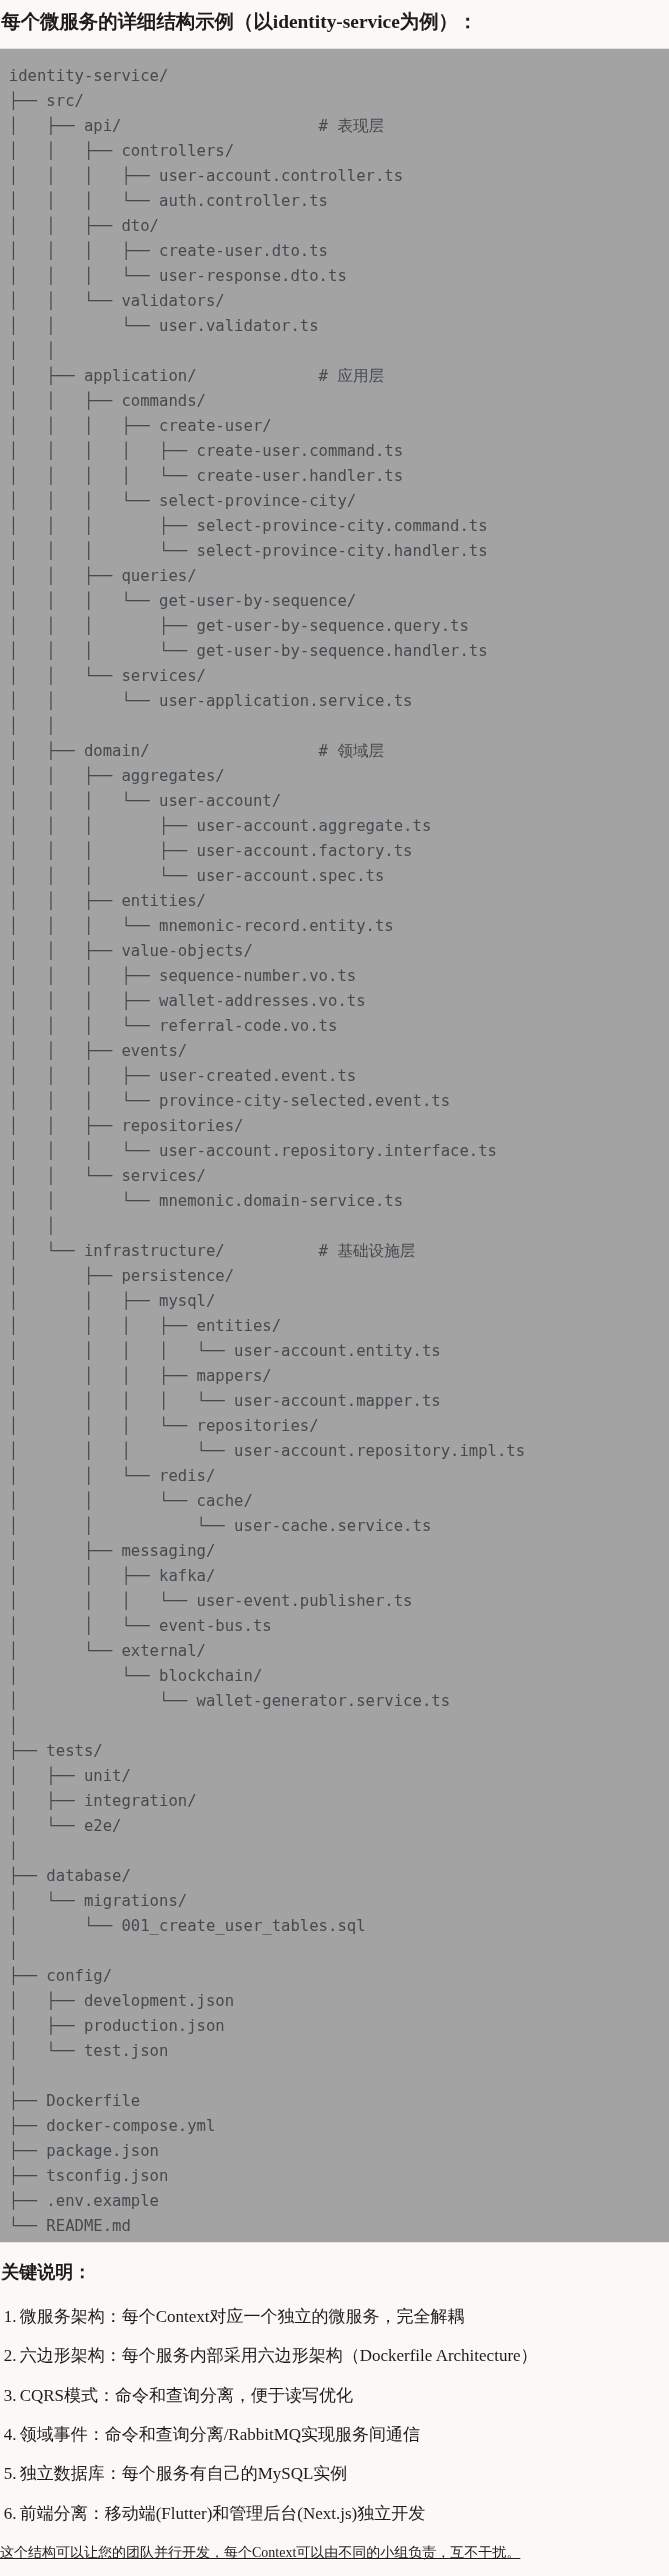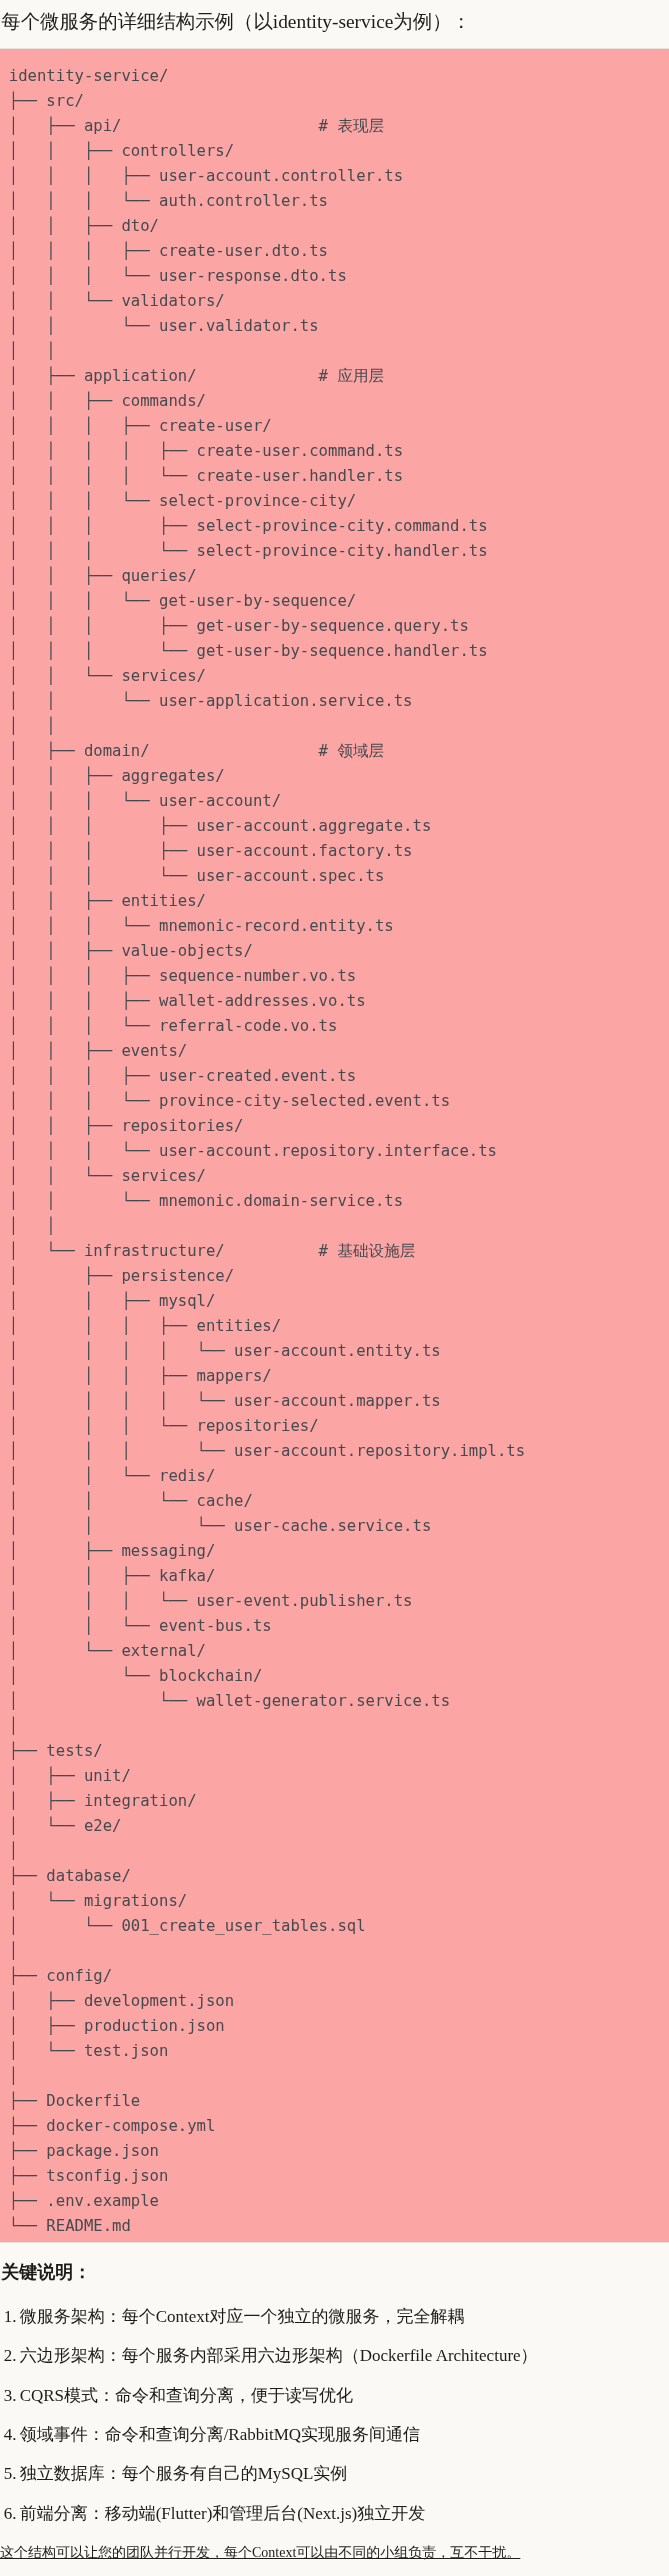--- a/index.html
+++ b/index.html
@@ -6,28 +6,28 @@
   body {
     width: 669px;
     min-height: 2576px;
     background: #faf9f5;
     color: #1d1c18;
     font-family: "Liberation Serif", "DejaVu Serif", serif;
     overflow-x: hidden;
   }
   .page-title {
     font-size: 19.4px;
-    font-weight: 400;
+    font-weight: 700;
     line-height: 1.4;
     margin: 0;
     padding: 8.1px 6.3px 0 1.3px;
   }
   .codeblock {
     margin-top: 12.5px;
-    background: #fca5a5;
+    background: #a3a3a3;
     border-top: 0.6px solid #e4e2db;
     border-bottom: 0.6px solid #e4e2db;
     padding: 15.6px 6.3px 3.1px 8.8px;
   }
   pre.tree {
     margin: 0;
     font-family: "DejaVu Sans Mono", "Liberation Mono", monospace;
     font-size: 15.6px;
     line-height: 25px;
     color: #454a4f;

